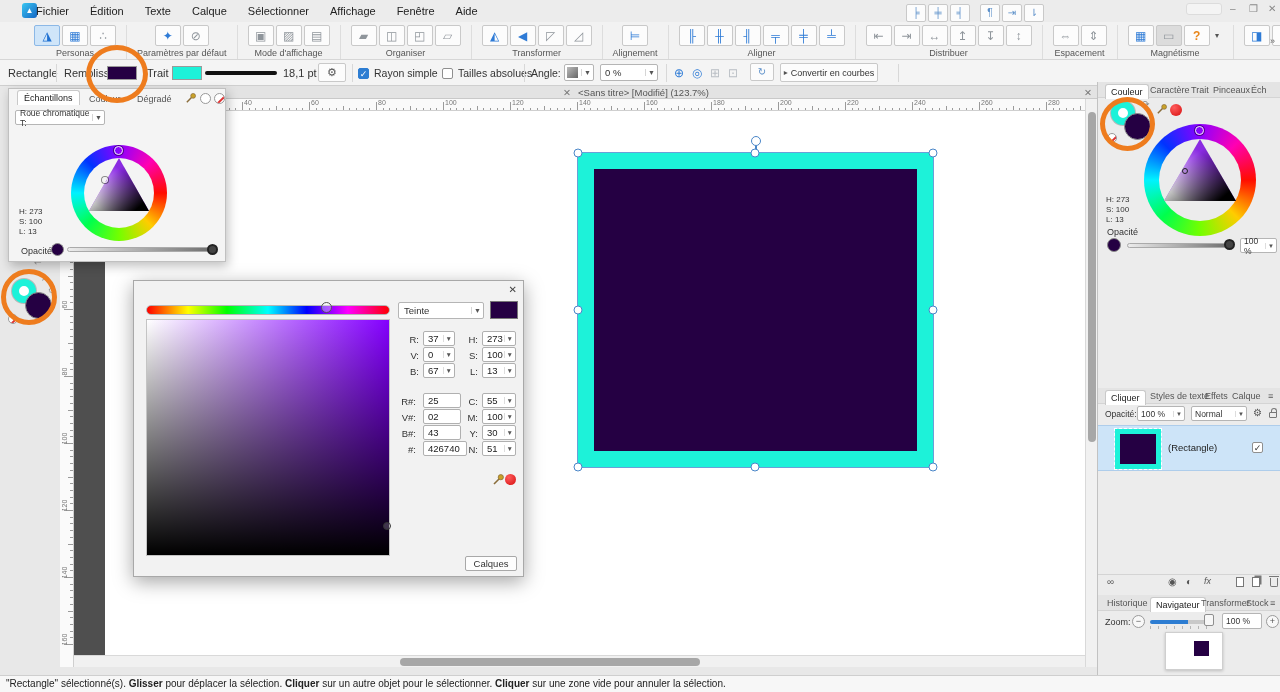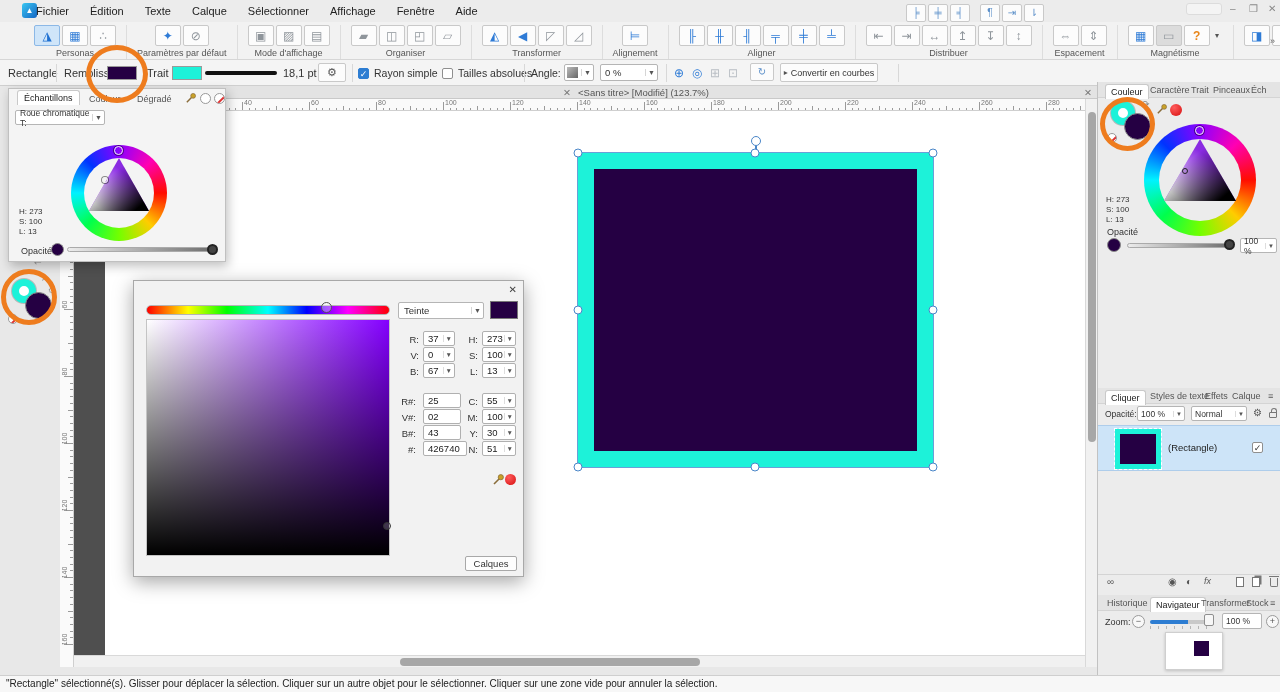--- a/index.html
+++ b/index.html
@@ -132,21 +132,21 @@
   
   .statusbar { position:absolute; left:0; top:675px; width:1280px; height:17px; background:#f7f7f7; border-top:1px solid #cfcfcf; font-size:10px; color:#222; padding:2px 0 0 6px; z-index:25; }
 
   
   .anno { position:absolute; border:5px solid #ee7c1e; border-radius:50%; z-index:60; }
 
   .dropper { display:inline-block; }
   .nofill { position:relative; display:inline-block; width:11px; height:11px; border-radius:50%; border:1px solid #999; background:#fff; overflow:hidden; }
   .nofill::after { content:''; position:absolute; left:-2px; top:4.5px; width:16px; height:1.5px; background:#d33; transform:rotate(-45deg); }
   .circle-plain { display:inline-block; width:11px; height:11px; border-radius:50%; border:1px solid #999; background:#fff; }
-  b { font-weight:normal; }
+  b { font-weight:bold; }
 </style>
 </head>
 <body>
 
 <div id="app">
 
   <div class="menubar">
     <div class="applogo">▲</div>
     <div class="menuitems">
       <span>Fichier</span>

